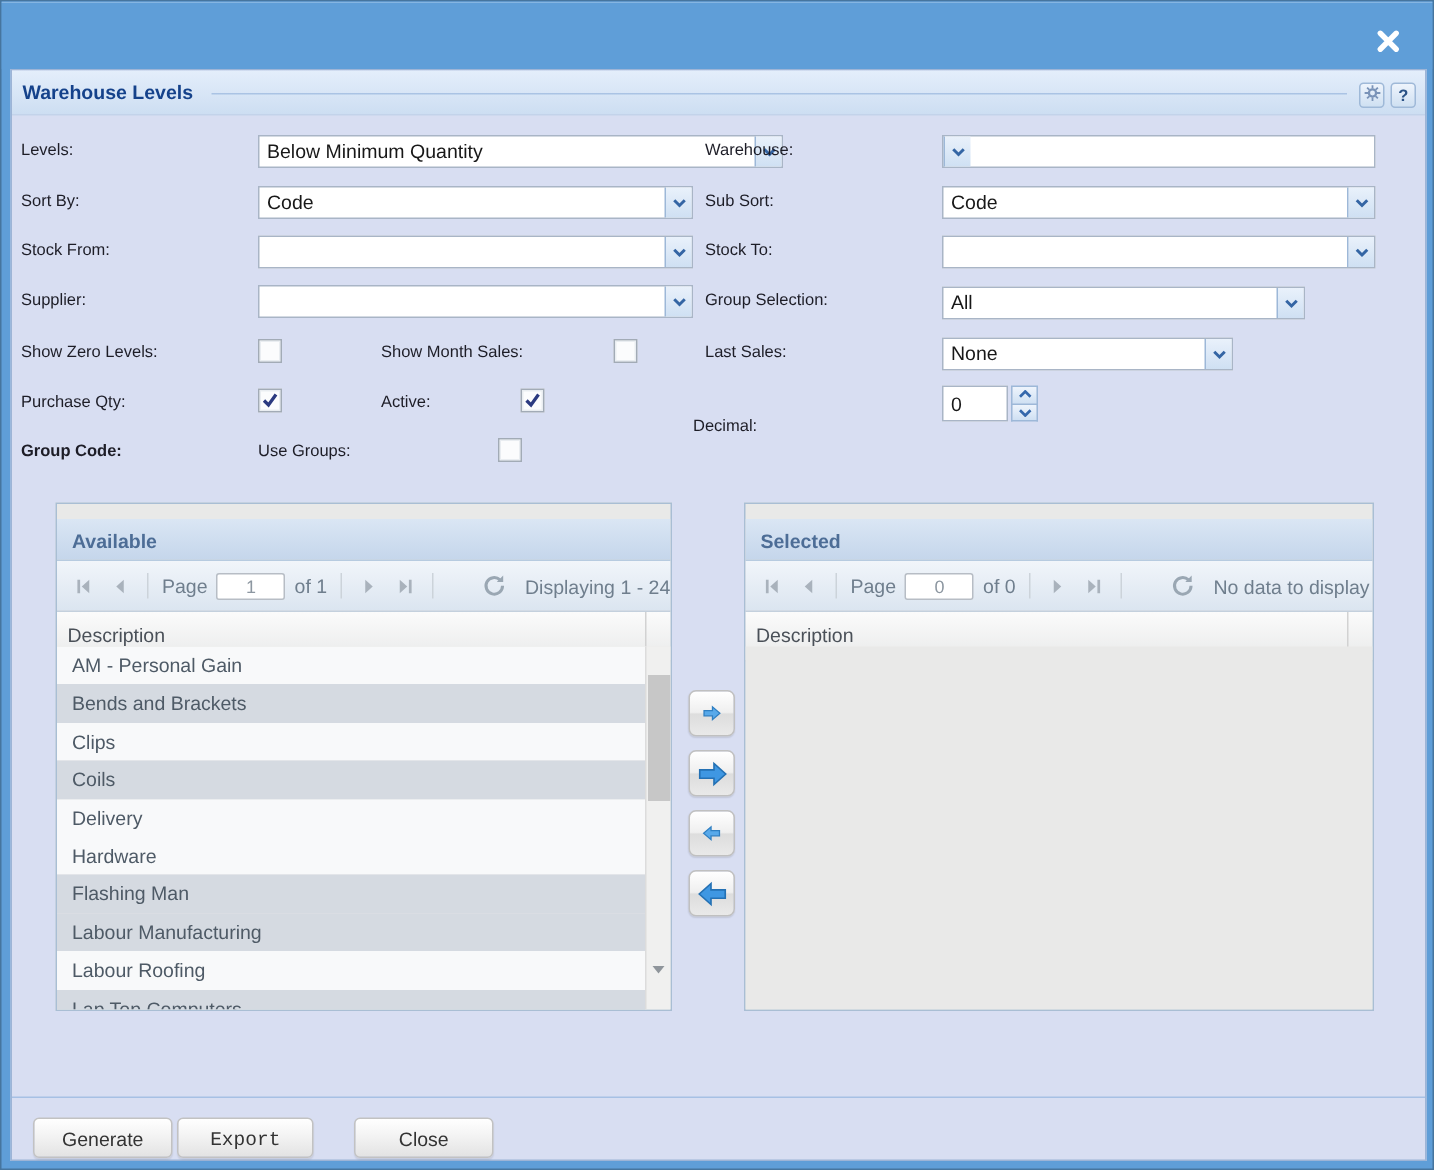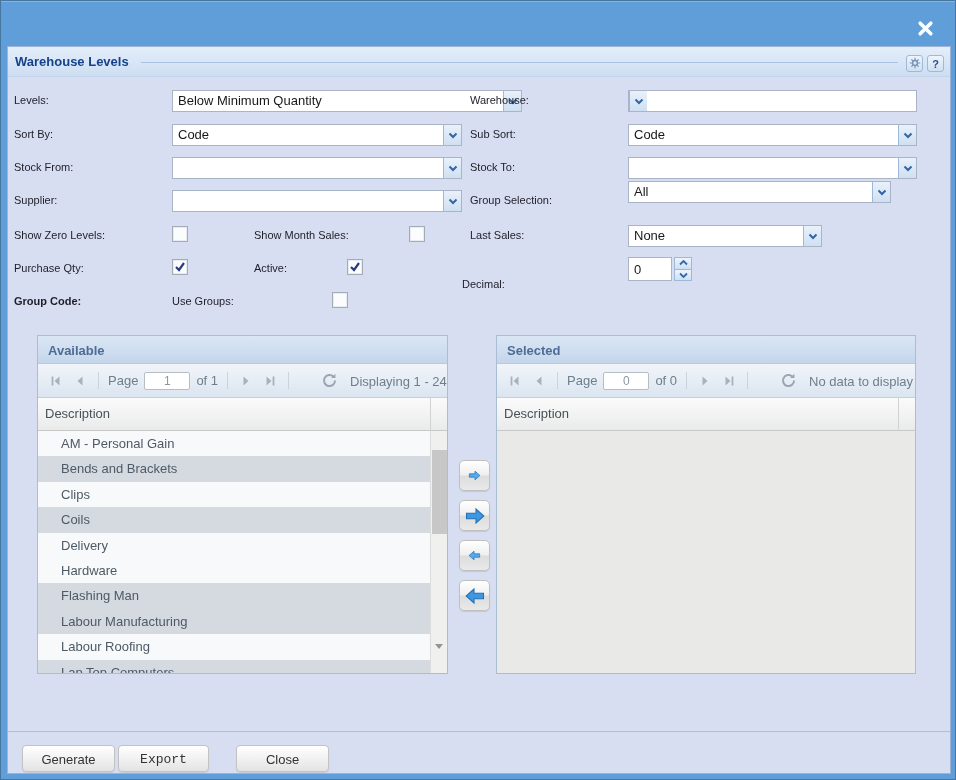--- a/index.html
+++ b/index.html
@@ -32,37 +32,37 @@
 
   .spin-field{position:absolute;width:44px;height:24px;border:1px solid #a9b5c6;background:#fff;
               font-size:13px;color:#181818;padding-left:5px;font-family:"Liberation Sans",sans-serif;}
   .spin-btns{position:absolute;width:18px;height:24px;display:flex;flex-direction:column;}
   .spin-btn{flex:1;border:1px solid #9db8d8;background:linear-gradient(#eef4fc,#cfe0f3);
             display:flex;align-items:center;justify-content:center;cursor:pointer;}
   .spin-btn + .spin-btn{border-top:none;}
 
   .panel{position:absolute;border:1px solid #a9bed4;background:#e9e9e8;overflow:hidden;}
   .panel-header{height:28px;background:linear-gradient(#dae6f4,#c5d6eb);border-bottom:1px solid #b7cbe0;}
-  .panel-title{display:block;padding:7px 0 0 10px;font-size:13px;font-weight:bold;color:#4d6d96;}
+  .panel-title{display:block;padding:7px 0 0 10px;font-size:13px;font-weight:bold;color:#4d6d96;margin-top:10px;}
   .toolbar{position:relative;height:34px;background:linear-gradient(#f1f5fa,#dbe5f0);border-bottom:1px solid #c4d0dd;
            display:flex;align-items:center;padding-left:9px;gap:6px;}
   .tb-btn{width:18px;height:18px;display:flex;align-items:center;justify-content:center;cursor:pointer;}
   .tb-sep{width:1px;height:17px;background:#ccd3da;margin:0 3px;}
   .tb-text{font-size:13px;color:#6f7e8d;}
   .tb-input{width:46px;height:18px;border:1px solid #b7bdc5;border-radius:2px;text-align:center;
             font-size:12px;color:#8d97a1;background:#fff;font-family:"Liberation Sans",sans-serif;}
   .tb-refresh{position:absolute;left:283px;top:8px;width:18px;height:18px;cursor:pointer;}
   .tb-status{position:absolute;left:312px;top:10px;font-size:13px;color:#6f7e8d;white-space:nowrap;}
 
   .colheader{position:relative;height:33px;background:linear-gradient(#fbfbfb,#e9eaea);border-bottom:1px solid #c8c8c8;
              font-size:13px;color:#4a5058;line-height:31px;padding-left:7px;cursor:pointer;}
   .col-sep{position:absolute;right:16px;top:0;bottom:0;width:1px;background:#d2d2d2;}
 
   .grid-body{position:absolute;top:95px;left:0;right:0;bottom:0;overflow:hidden;background:#e9e9e8;}
-  .grid-row{height:25.4px;font-size:13px;color:#4e5a66;line-height:25px;padding-left:23px;
+  .grid-row{height:25.4px;font-size:13px;color:#4e5a66;line-height:25px;padding-left:10px;
             background:#f8f9fa;overflow:hidden;white-space:nowrap;cursor:pointer;}
   .grid-row.stripe{background:#d5dae1;}
   .avail-rows .grid-row{width:calc(100% - 17px);}
 
   .scrollbar{position:absolute;top:95px;right:0;width:17px;bottom:0;background:#f0f0ef;border-left:1px solid #dcdcdc;}
   .sb-thumb{position:absolute;left:1px;top:19px;width:15px;height:84px;background:#c7c7c7;cursor:pointer;}
   .tri-up{width:0;height:0;border-left:4px solid transparent;border-right:4px solid transparent;border-bottom:5px solid #8f959b;}
   .tri-down{width:0;height:0;border-left:4px solid transparent;border-right:4px solid transparent;border-top:5px solid #8f959b;}
   .sb-arrow{position:absolute;left:4px;cursor:pointer;}
 
@@ -165,21 +165,21 @@
     <span class="field-label" style="left:6px;top:147px;">Supplier:</span>
     <div class="combo" style="left:164px;top:143px;width:290px;">
       <span class="combo-value"></span>
       <span class="combo-trigger">
           <svg width="10" height="7" viewBox="0 0 10 7">
             <path d="M1.5 1.5 L5 5 L8.5 1.5" stroke="#3465a4" stroke-width="2" fill="none"></path>
           </svg>
         </span>
     </div>
     <span class="field-label" style="left:462px;top:147px;">Group Selection:</span>
-    <div class="combo" style="left:620px;top:134px;width:263px;">
+    <div class="combo" style="left:620px;top:144px;width:242px;">
       <span class="combo-value">All</span>
       <span class="combo-trigger">
           <svg width="10" height="7" viewBox="0 0 10 7">
             <path d="M1.5 1.5 L5 5 L8.5 1.5" stroke="#3465a4" stroke-width="2" fill="none"></path>
           </svg>
         </span>
     </div>
 
     <span class="field-label" style="left:6px;top:182px;">Show Zero Levels:</span>
     <div class="checkbox" style="left:164px;top:179px;">

